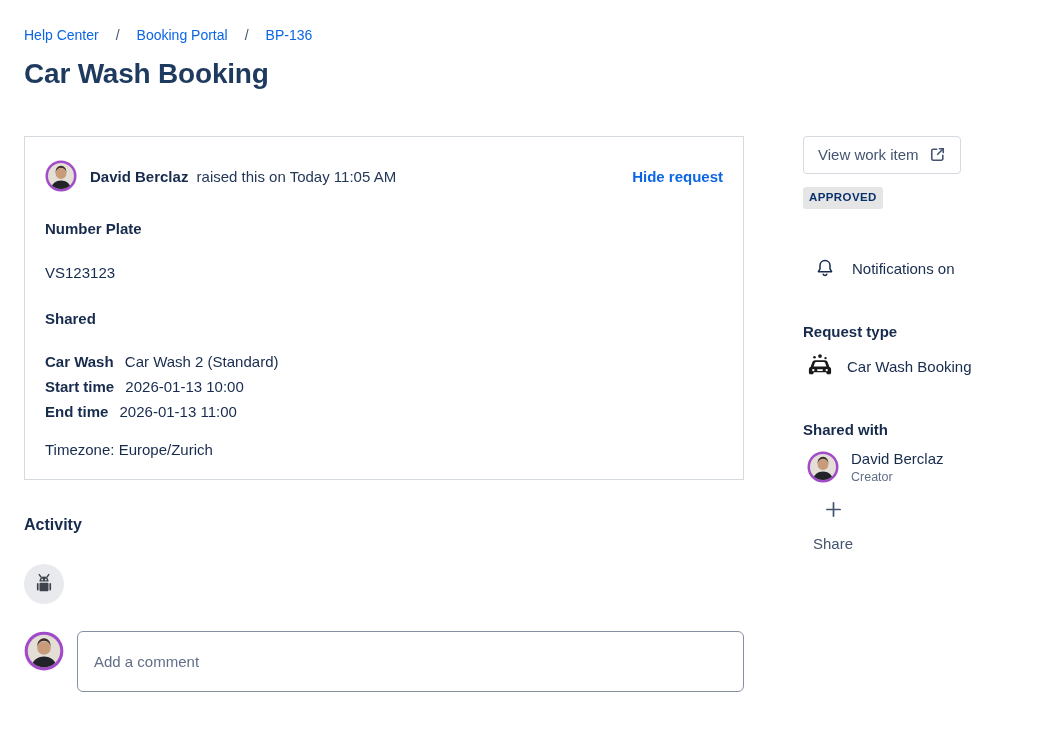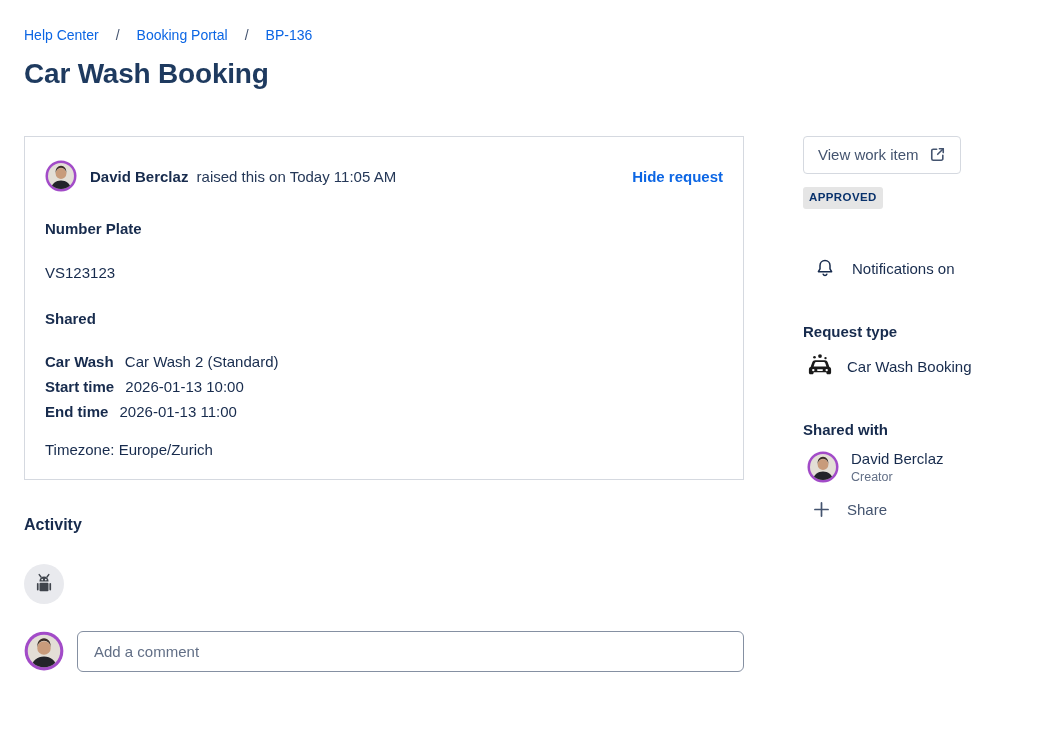--- a/index.html
+++ b/index.html
@@ -48,36 +48,36 @@
   .activity-heading { margin-top: 36px; font-size: 16px; font-weight: 700; }
   .activity-item { display: flex; gap: 15px; margin-top: 30px; }
   .robot-avatar { width: 40px; height: 40px; border-radius: 50%; background: #E9EAEE; display: flex; align-items: center; justify-content: center; flex-shrink: 0; }
   .author-line { margin-top: 7px; font-size: 15px; }
   .author { font-weight: 700; }
   .time { color: #626F86; margin-left: 7px; }
   .activity-text { margin-top: 10px; font-size: 15px; }
 
   
   .comment-row { display: flex; gap: 13px; margin-top: 27px; align-items: flex-start; }
-  .comment-input { flex: 1; height: 41px; border: 1px solid #8590A2; border-radius: 6px; padding: 0 16px; font-size: 15px; color: #172B4D; font-family: inherit; background: #fff; }
+  .comment-input { flex: 1; height: 61px; border: 1px solid #8590A2; border-radius: 6px; padding: 0 16px; font-size: 15px; color: #172B4D; font-family: inherit; background: #fff; }
   .comment-input::placeholder { color: #626F86; opacity: 1; }
 
   
   .view-btn { display: inline-flex; align-items: center; gap: 10px; padding: 9px 14px 10px; border: 1px solid #D5D9E0; border-radius: 4px; background: #fff; font-size: 15px; font-weight: 500; color: #44546F; font-family: inherit; cursor: pointer; }
   .side-heading { font-weight: 700; font-size: 15px; color: #172B4D; }
   .status-heading { margin-top: 39px; }
   .status-badge { display: inline-block; margin-top: 13px; background: #e5e5e5; color: #09326C; font-weight: 700; font-size: 11.5px; letter-spacing: 0.4px; line-height: 1; padding: 5px 6px; border-radius: 3px; }
   .notif-row { display: flex; align-items: center; gap: 17px; margin-top: 49px; padding: 0 0 0 12px; background: none; border: none; color: #172B4D; font-weight: 500; font-size: 15px; font-family: inherit; cursor: pointer; }
   .request-type-heading { margin-top: 44px; }
   .request-type-row { display: flex; align-items: center; gap: 12px; margin-top: 13px; padding-left: 2px; font-size: 15px; }
   .shared-heading { margin-top: 41px; }
   .person-row { display: flex; align-items: center; gap: 12px; margin-top: 12px; padding-left: 4px; }
   .person-name { font-size: 15px; color: #172B4D; }
   .person-role { font-size: 12.5px; color: #626F86; margin-top: 3px; }
-  .share-row { display: flex; align-items: center; gap: 17px; margin-top: 17px; padding: 0 0 0 10px; background: none; border: none; color: #44546F; font-size: 15px; font-family: inherit; cursor: pointer; }
+  .share-row { display: flex; align-items: center; gap: 17px; margin-top: 17px; padding: 0 0 0 10px; background: none; border: none; color: #44546F; font-size: 15px; font-family: inherit; cursor: pointer; flex-direction: column; }
   .icon { flex-shrink: 0; display: inline-flex; }
 </style>
 </head>
 <body>
 
 <div class="page">
 
   <nav class="breadcrumb">
     <a class="crumb">Help Center</a>
     <span class="crumb-sep">/</span>

